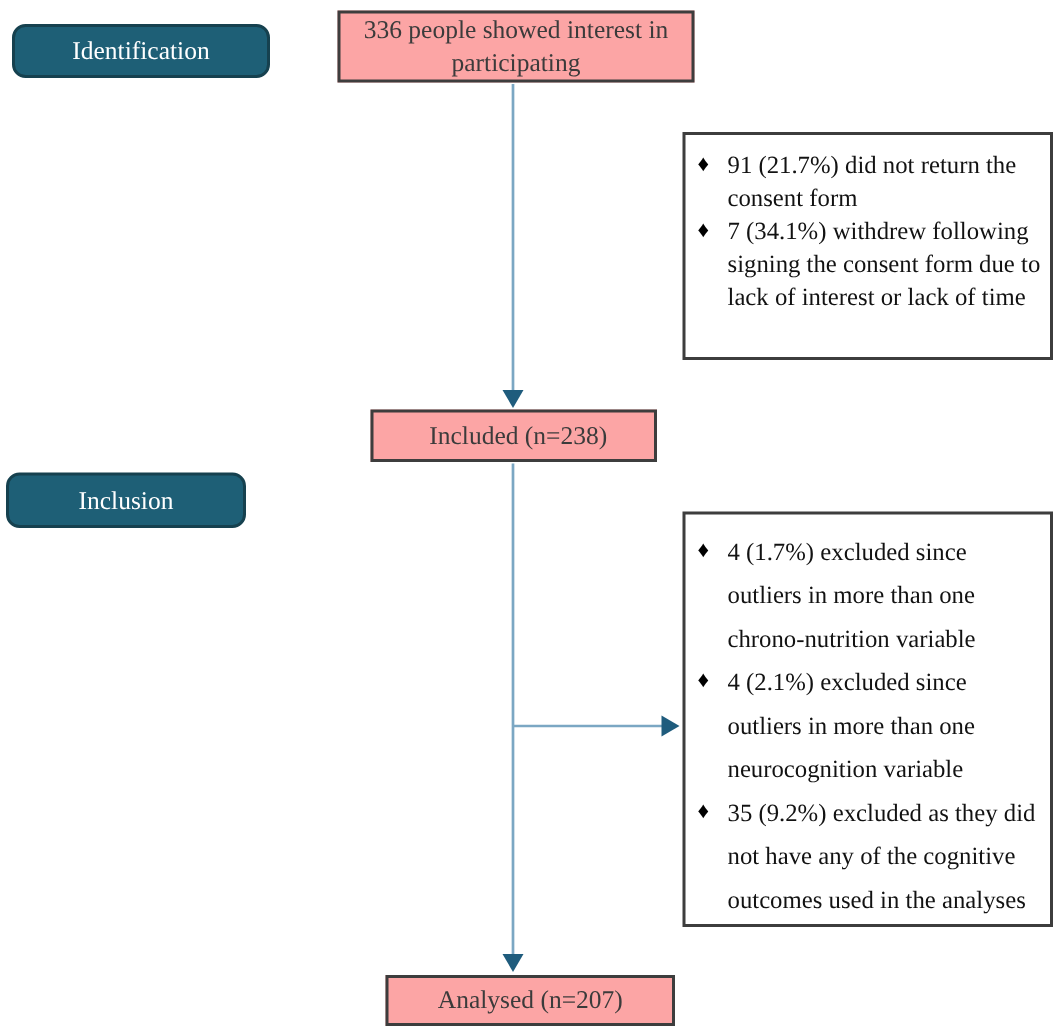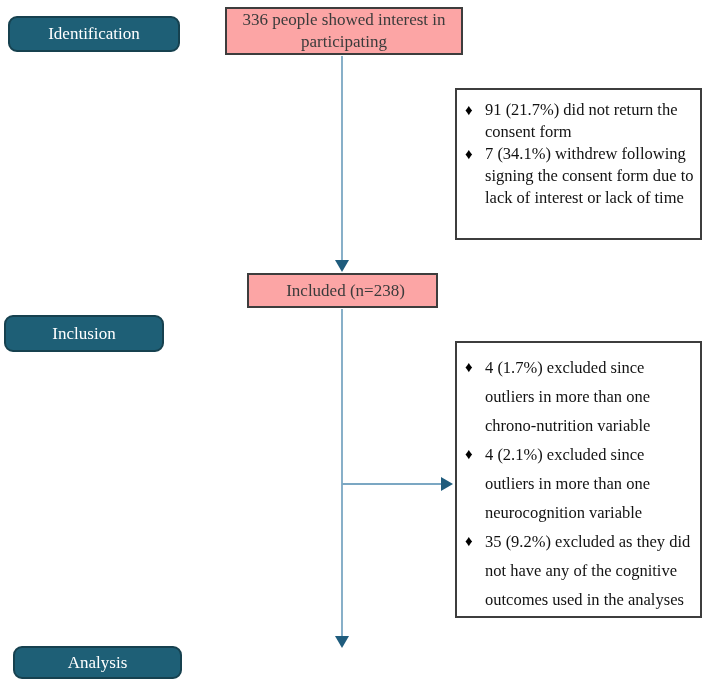--- a/index.html
+++ b/index.html
@@ -85,29 +85,29 @@
 <body>
 
 <div class="canvas">
 
   <div class="stage" id="stage-identification">
     <span>Identification</span>
   </div>
   <div class="stage" id="stage-inclusion">
     <span>Inclusion</span>
   </div>
-  <div class="stage" id="stage-analysis">
-    <span>Analysis</span>
-  </div>
 
   <div class="flow-box" id="box-interest">
     <span>336 people showed interest in participating</span>
   </div>
   <div class="flow-box" id="box-included">
     <span>Included (n=238)</span>
+  </div>
+  <div class="flow-box" id="box-analysed">
+    <span>Analysed (n=207)</span>
   </div>
 
   <div class="excl-box" id="excl-box-1">
     <ul class="bullet-list">
       <li class="bullet-item">
         <span class="bullet-glyph">♦</span>
         <span class="bullet-text">91 (21.7%) did not return the consent form</span>
       </li>
       <li class="bullet-item">
         <span class="bullet-glyph">♦</span>

